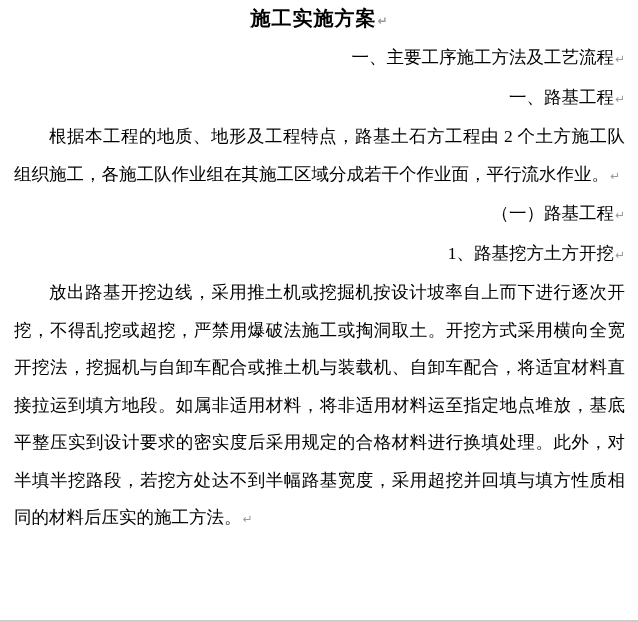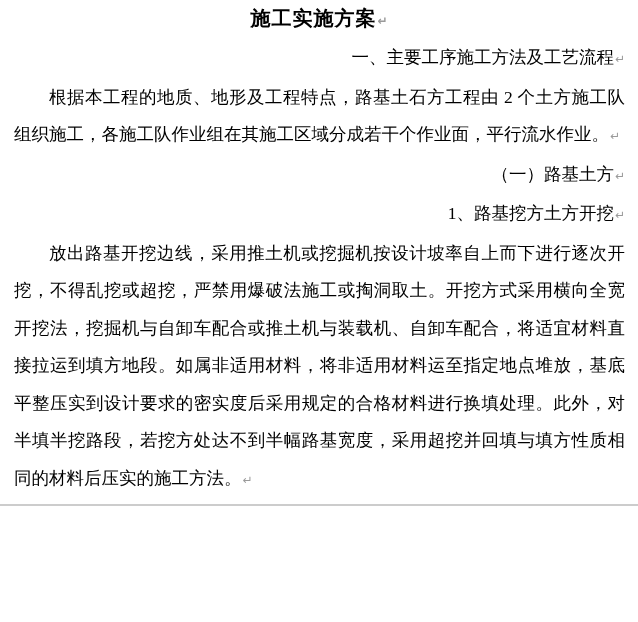--- a/index.html
+++ b/index.html
@@ -7,21 +7,21 @@
   body {
     width: 638px;
     height: 622px;
     background: #ffffff;
     overflow: hidden;
     font-family: "Liberation Serif", "DejaVu Serif", serif;
   }
   .page {
     position: relative;
     width: 638px;
-    height: 506px;
+    height: 622px;
     padding: 0 13px 0 14px;
     color: #000000;
     overflow: hidden;
   }
   .doc-title {
     margin: 0;
     font-size: 20px;
     font-weight: bold;
     text-align: center;
     line-height: 36px;
@@ -58,24 +58,25 @@
 </style>
 </head>
 <body>
 
 <div class="page">
 
   <h1 class="doc-title"><span>施工实施方案</span><span class="pmark">↵</span></h1>
 
   <p class="para heading"><span>一、主要工序施工方法及工艺流程</span><span class="pmark">↵</span></p>
 
+  <p class="para heading"><span>一、路基工程</span><span class="pmark">↵</span></p>
 
   <p class="para"><span>根据本工程的地质、地形及工程特点，路基土石方工程由 2 个土方施工队组织施工，各施工队作业组在其施工区域分成若干个作业面，平行流水作业。</span><span class="pmark">↵</span></p>
 
 
-  <p class="para heading"><span>（一）路基土方</span><span class="pmark">↵</span></p>
+  <p class="para heading"><span>（一）路基工程</span><span class="pmark">↵</span></p>
 
   <p class="para heading"><span>1、路基挖方土方开挖</span><span class="pmark">↵</span></p>
 
   <p class="para"><span>放出路基开挖边线，采用推土机或挖掘机按设计坡率自上而下进行逐次开挖，不得乱挖或超挖，严禁用爆破法施工或掏洞取土。开挖方式采用横向全宽开挖法，挖掘机与自卸车配合或推土机与装载机、自卸车配合，将适宜材料直接拉运到填方地段。如属非适用材料，将非适用材料运至指定地点堆放，基底平整压实到设计要求的密实度后采用规定的合格材料进行换填处理。此外，对半填半挖路段，若挖方处达不到半幅路基宽度，采用超挖并回填与填方性质相同的材料后压实的施工方法。</span><span class="pmark">↵</span></p>
 
   <div class="bottom-edge"></div>
 </div>
 
 </body></html>

